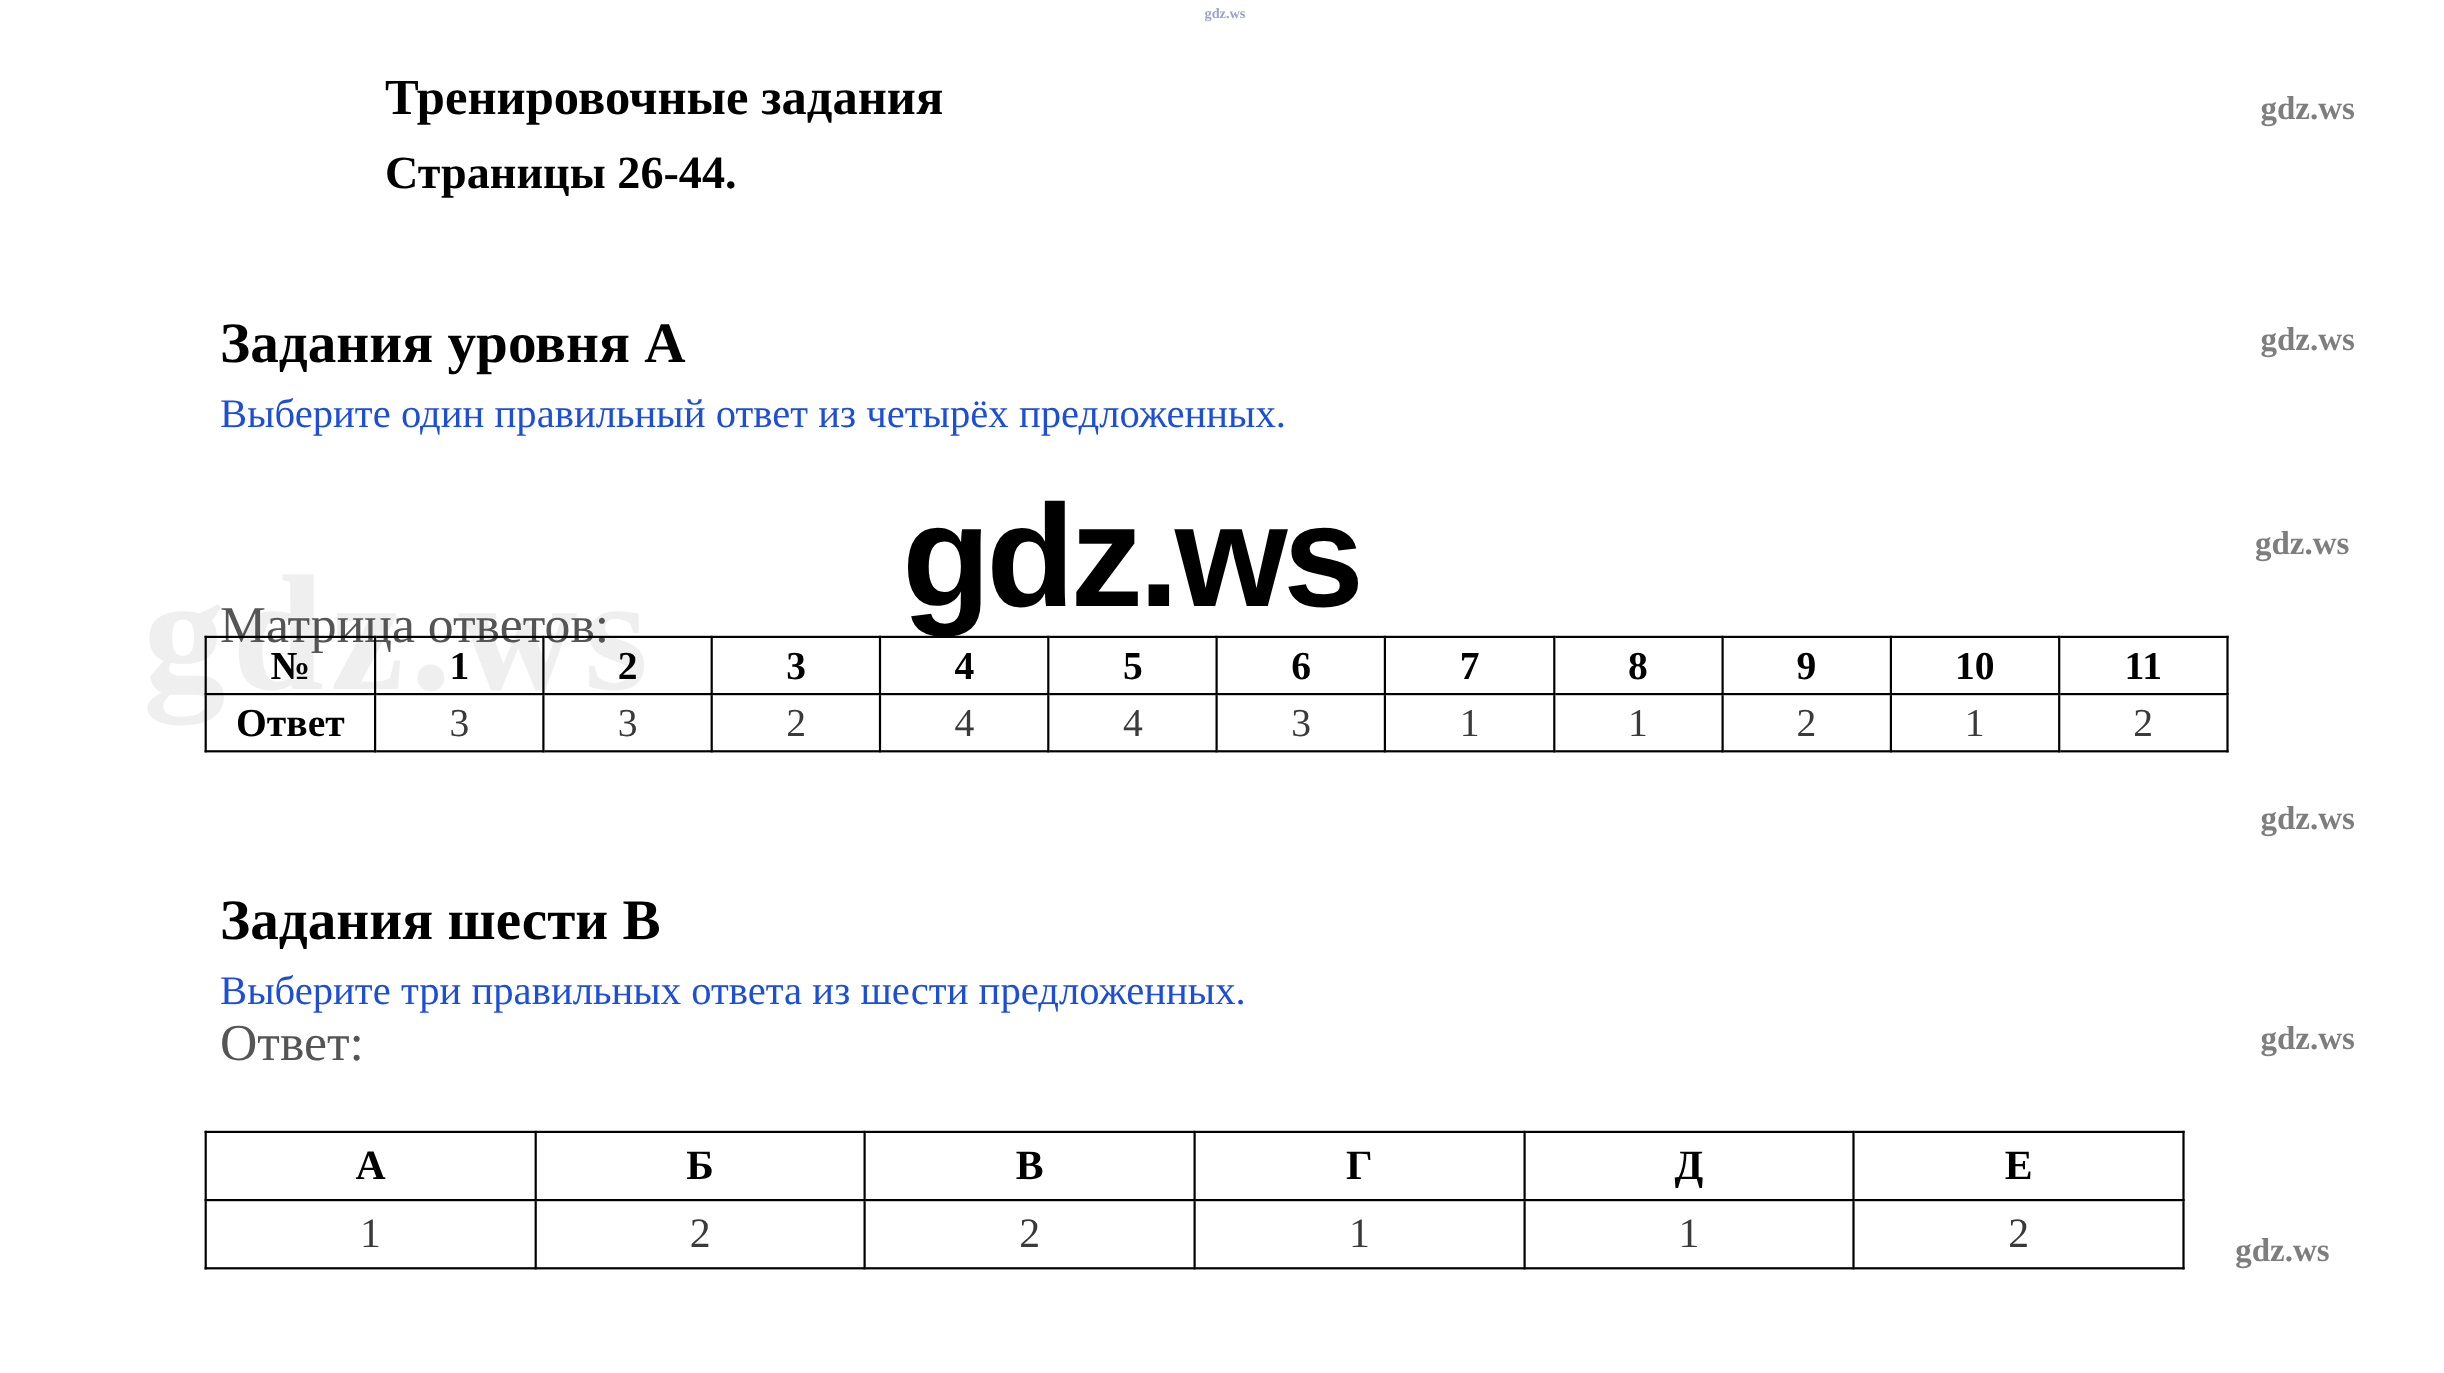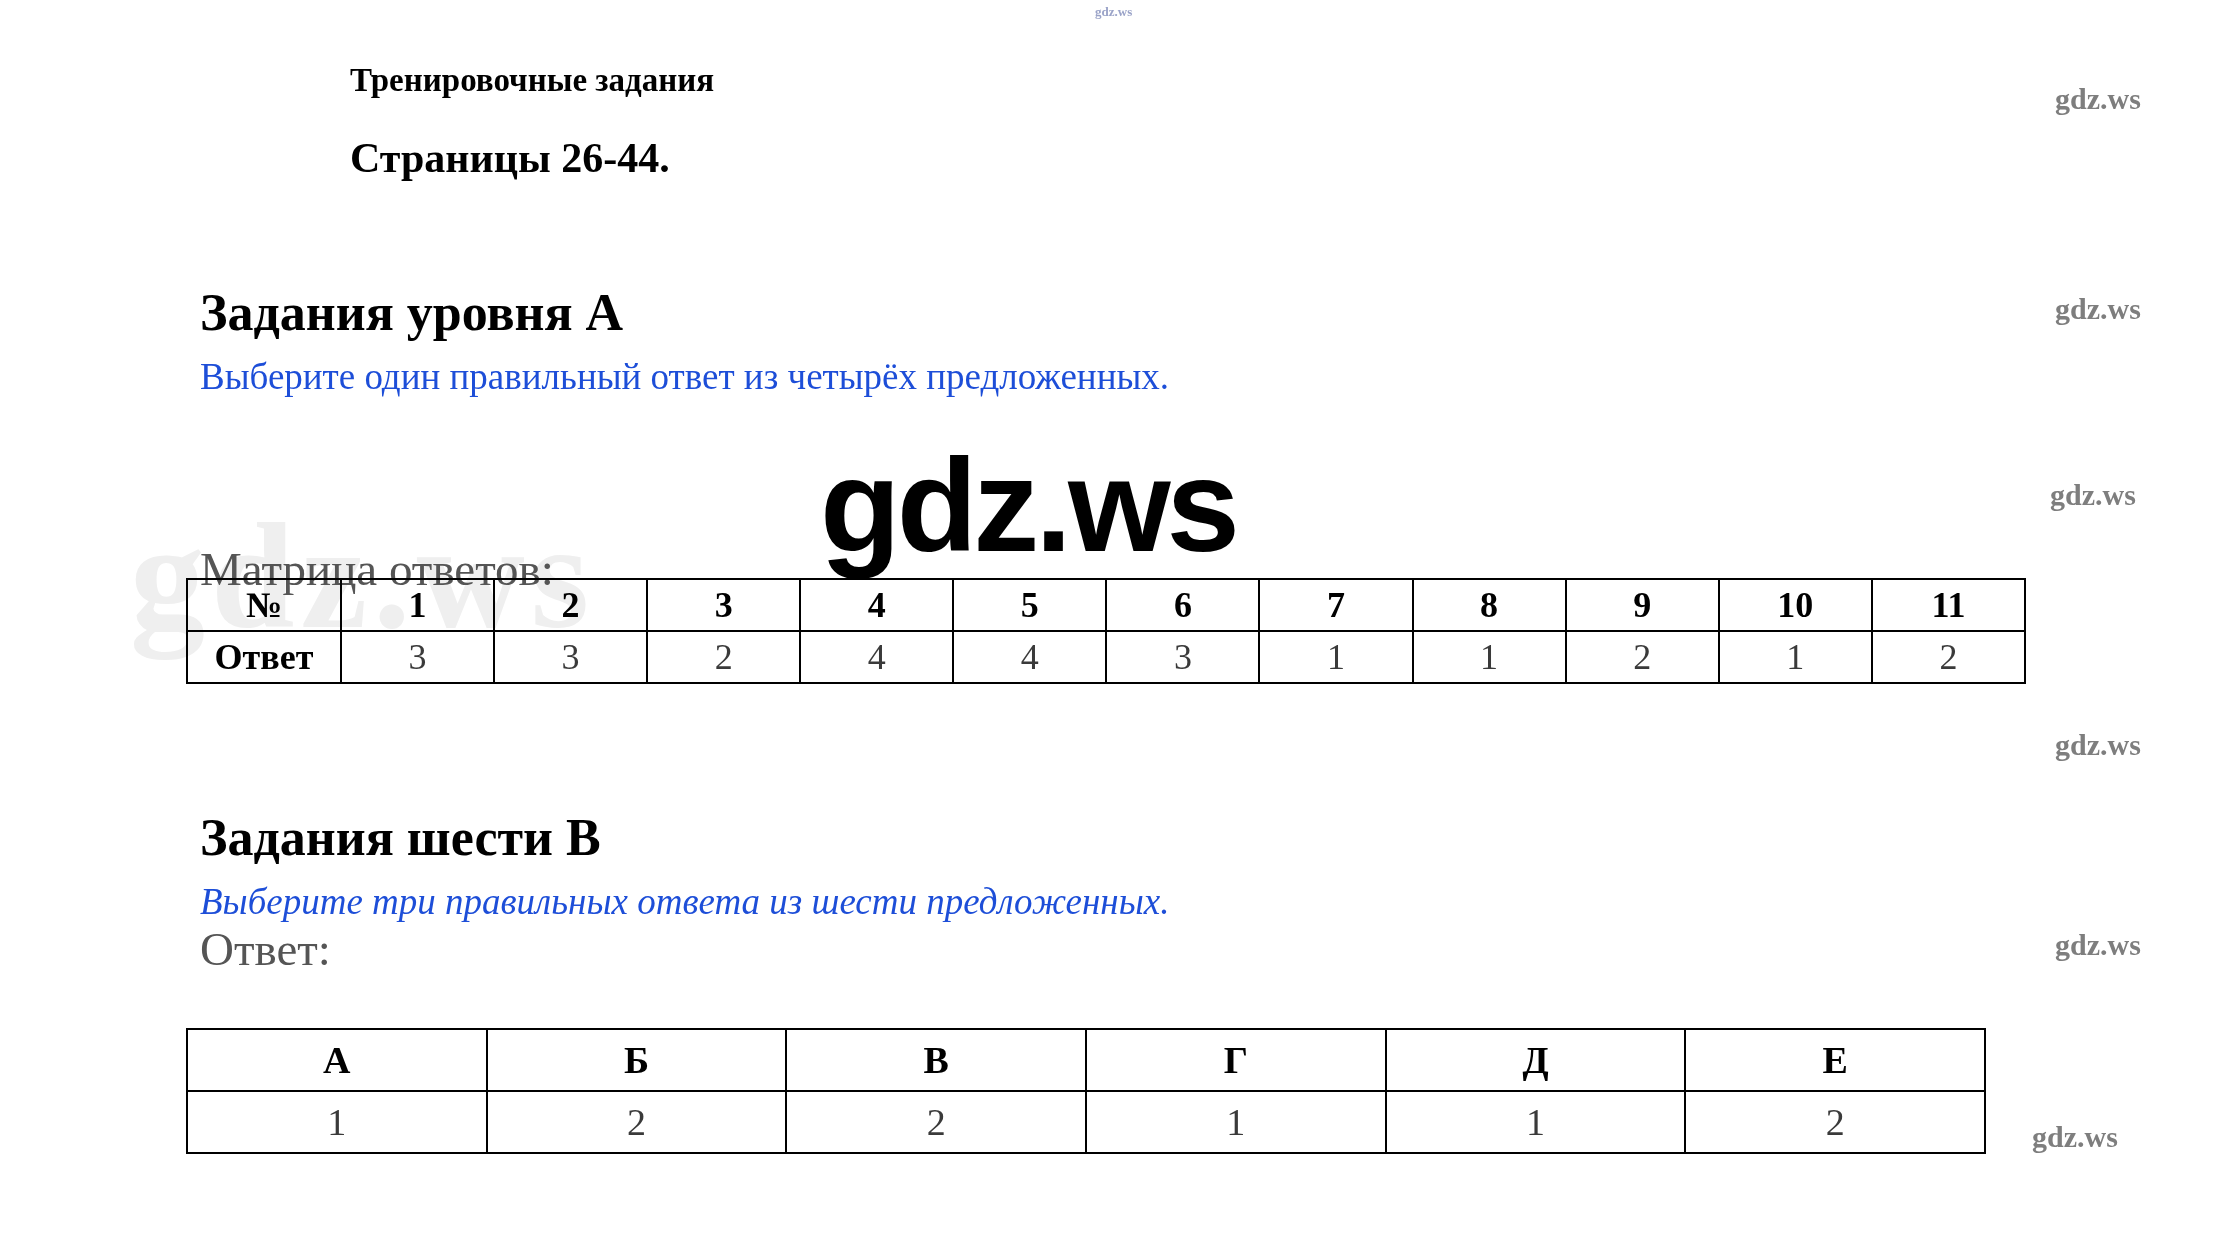--- a/index.html
+++ b/index.html
@@ -55,21 +55,21 @@
     color: #efefef;
     font-size: 150px;
     white-space: nowrap;
     letter-spacing: 6px;
   }
 
   
   .h-title {
     position: absolute;
     font-weight: bold;
-    font-size: 33px;
+    font-size: 46px;
     white-space: nowrap;
   }
   .h-sub {
     position: absolute;
     font-weight: bold;
     font-size: 42px;
     white-space: nowrap;
   }
   .h-section {
     position: absolute;
@@ -195,21 +195,21 @@
       <td class="ans">1</td>
       <td class="ans">1</td>
       <td class="ans">2</td>
       <td class="ans">1</td>
       <td class="ans">2</td>
     </tr>
   </tbody>
     </table>
 
   <div class="h-section" style="left:200px; top:808px;">Задания шести В</div>
-  <div class="p-text" style="left:200px; top:880px;font-style:italic;">Выберите три правильных ответа из шести предложенных.</div>
+  <div class="p-text" style="left:200px; top:880px;">Выберите три правильных ответа из шести предложенных.</div>
   <div class="p-label" style="left:200px; top:922px;font-family:Liberation Serif, serif;">Ответ:</div>
 
   <table id="b-table">
     <tbody>
         <tr>
       <td class="hdr">А</td>
       <td class="hdr">Б</td>
       <td class="hdr">В</td>
       <td class="hdr">Г</td>
       <td class="hdr">Д</td>

